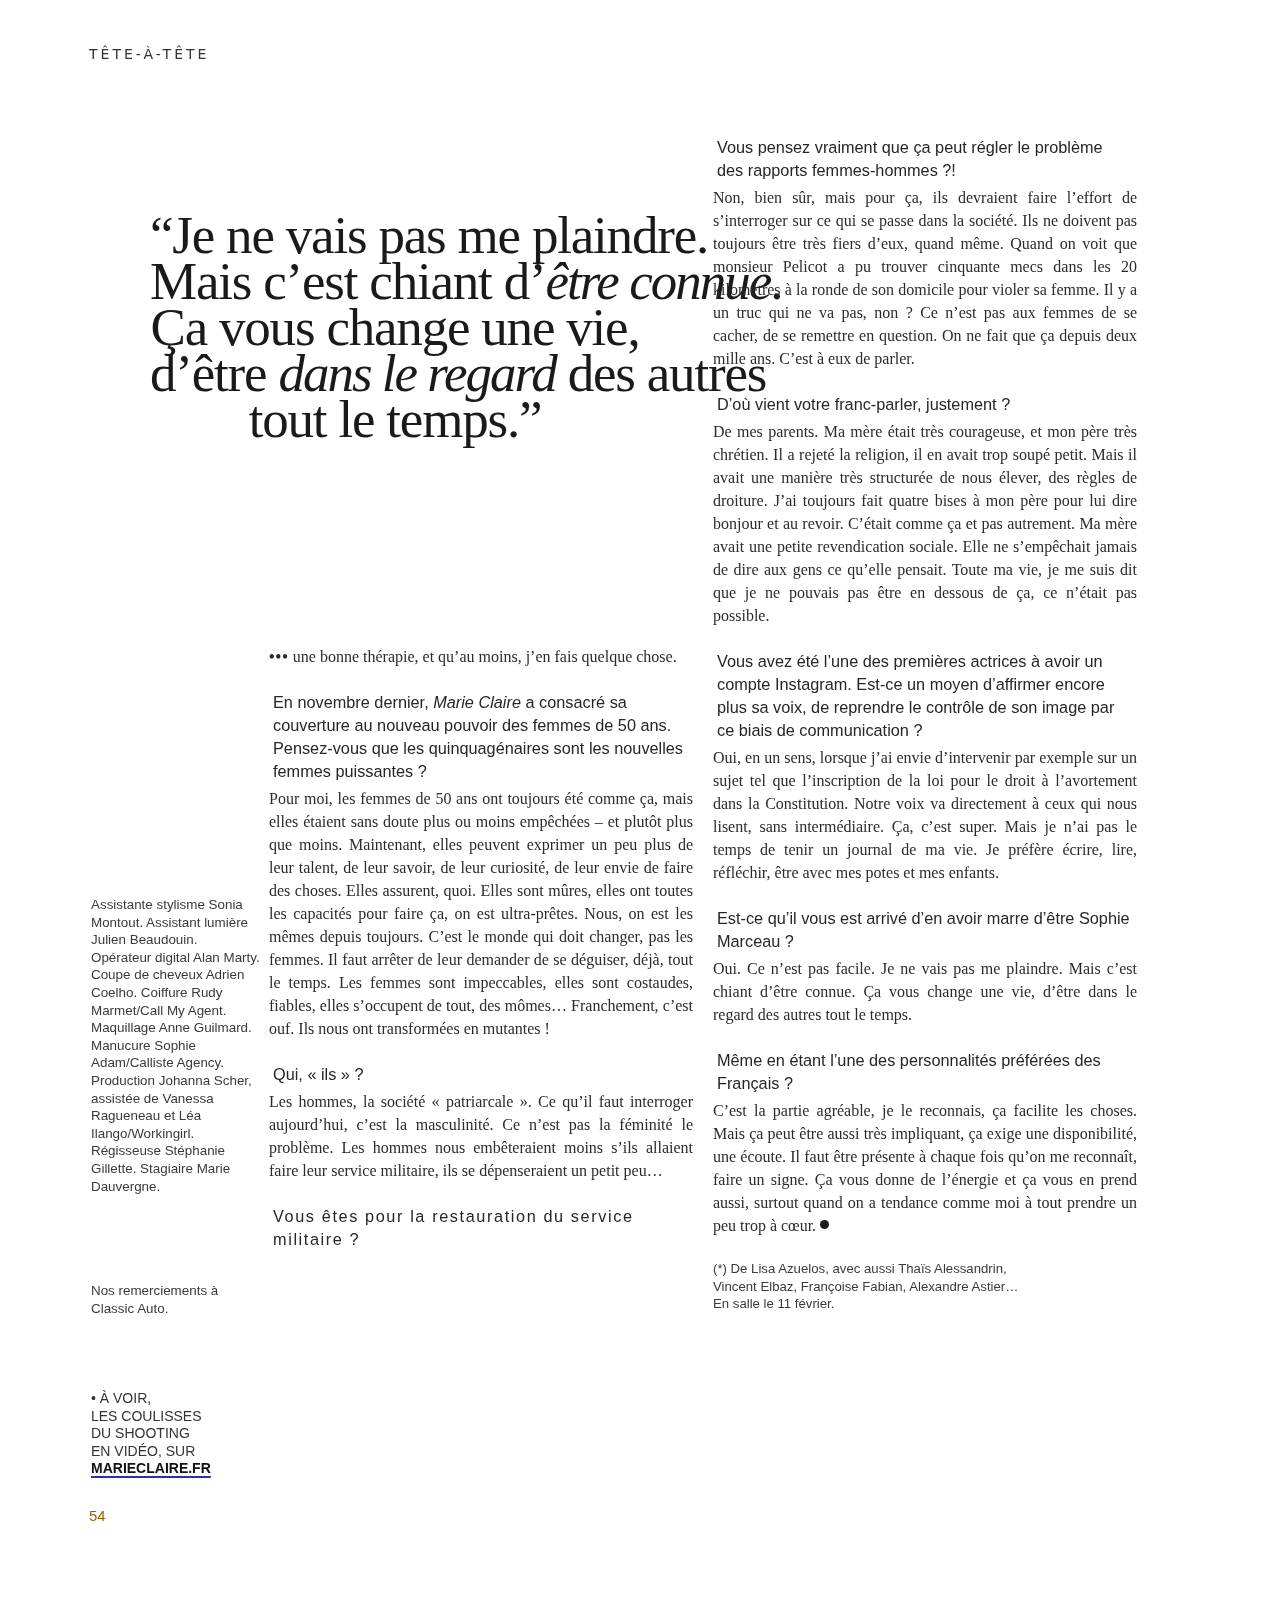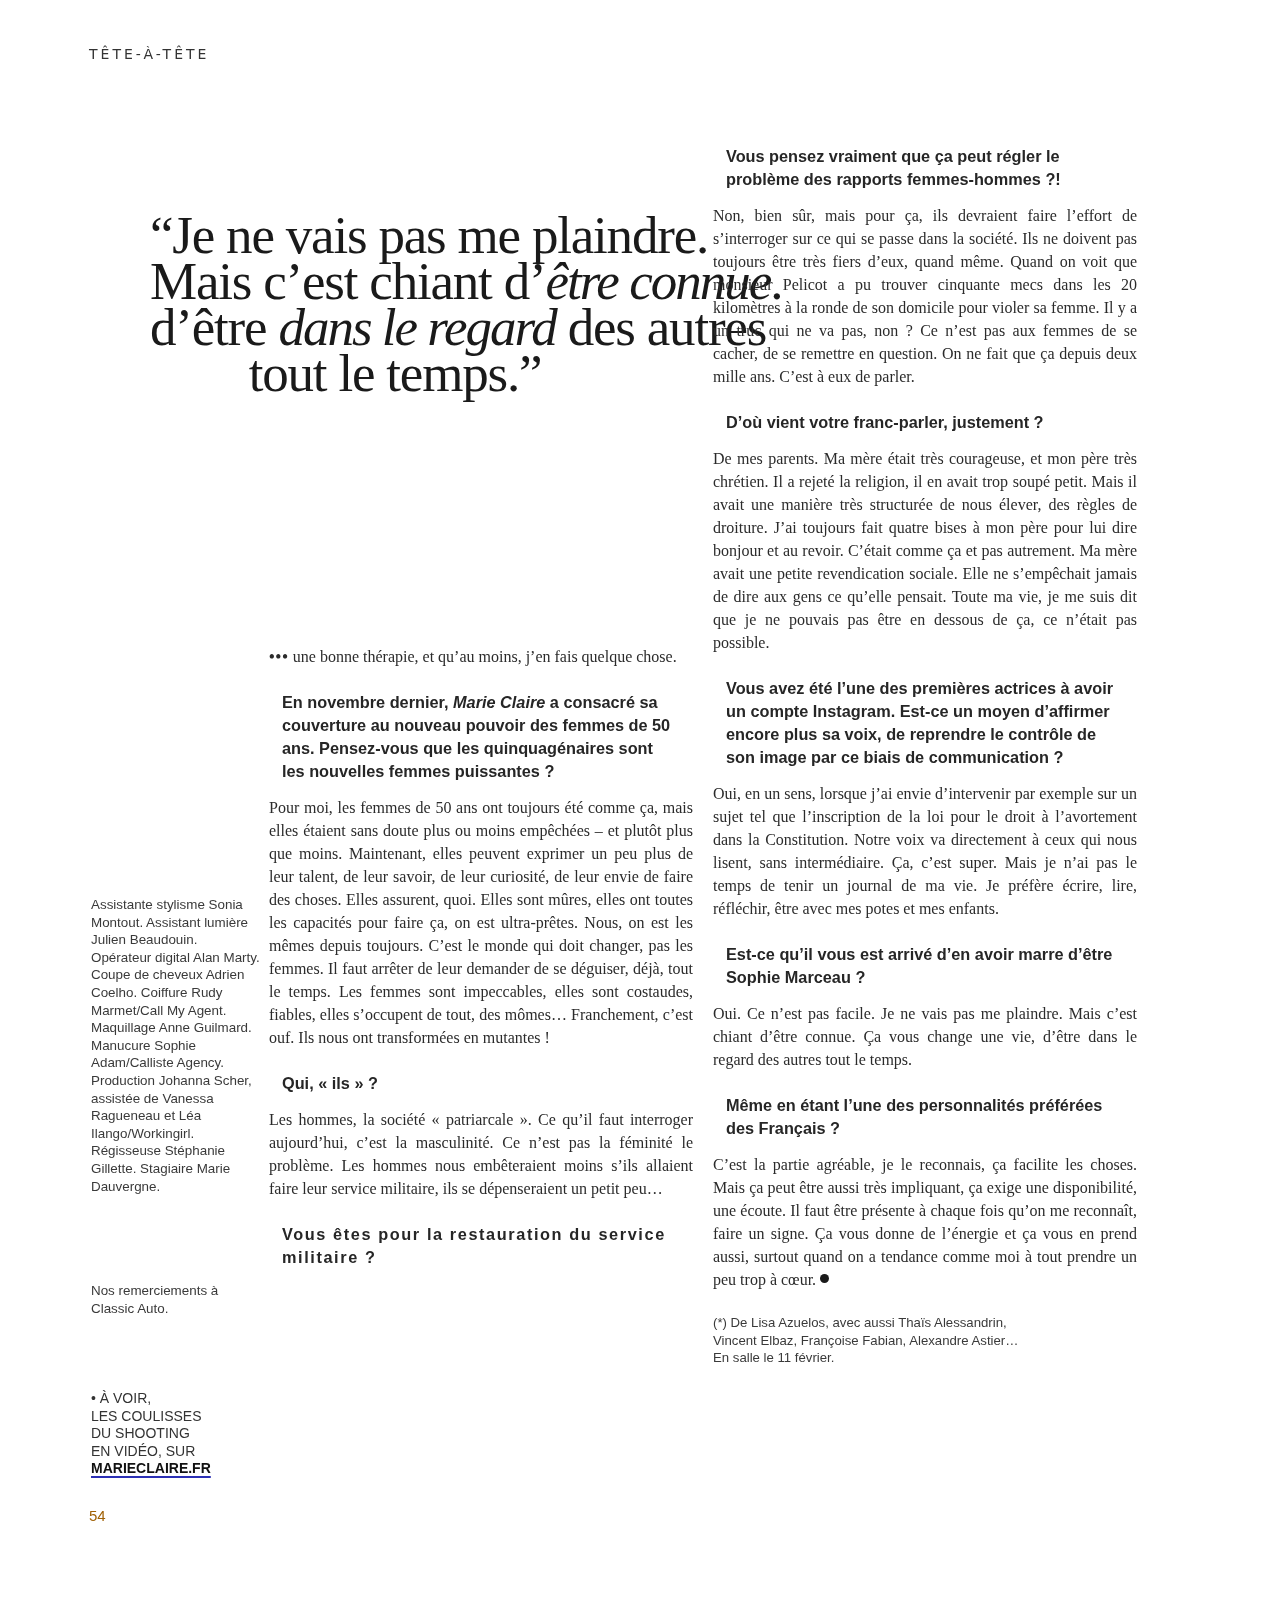--- a/index.html
+++ b/index.html
@@ -34,22 +34,22 @@
     font-family: "Liberation Sans", sans-serif; font-size: 15px; color: #a16207;
   }
 
   .col {
     position: absolute; width: 424px;
   }
   .col-mid { left: 269px; top: 645px; }
   .col-right { left: 713px; top: 132px; }
 
   .q {
-    font-family: "Liberation Sans", sans-serif; font-weight: bold; font-size: 16.3px; line-height: 23px;
-    color: #262626; margin: 13px;
+    font-family: "Liberation Sans", sans-serif; font-weight: normal; font-size: 16.3px; line-height: 23px;
+    color: #262626; margin: 4px;
   }
   .q.spaced { letter-spacing: 1.6px; }
   .q em { font-style: italic; }
   .a {
     font-family: "Liberation Serif", serif; font-size: 16px; line-height: 23px;
     color: #2b2b2b; margin: 0; text-align: justify; hyphens: manual;
   }
   .block { margin-bottom: 23px; }
   .dots { font-weight: bold; letter-spacing: 1px; }
 
@@ -60,20 +60,21 @@
   .end-mark { display: inline-block; width: 9px; height: 9px; border-radius: 50%; background: #1a1a1a; margin-left: 4px; vertical-align: 2px; }
 </style>
 </head>
 <body>
 
 <div class="kicker">TÊTE-À-TÊTE</div>
 
 <div class="pullquote">
   <span class="line">“Je ne vais pas me plaindre.</span>
   <span class="line"><span>Mais c’est chiant d’</span><em>être connue</em><span>.</span></span>
+  <span class="line">Ça vous change une vie,</span>
   <span class="line"><span>d’être </span><em>dans le regard</em><span> des autres</span></span>
   <span class="line">tout le temps.”</span>
 </div>
 
 <div class="sidebar credits">Assistante stylisme Sonia Montout. Assistant lumière Julien Beaudouin. Opérateur digital Alan Marty. Coupe de cheveux Adrien Coelho. Coiffure Rudy Marmet/Call My Agent. Maquillage Anne Guilmard. Manucure Sophie Adam/Calliste Agency. Production Johanna Scher, assistée de Vanessa Ragueneau et Léa Ilango/Workingirl. Régisseuse Stéphanie Gillette. Stagiaire Marie Dauvergne.</div>
 <div class="sidebar thanks">Nos remerciements à Classic Auto.</div>
 <div class="sidebar watch">
   <div><span>•</span> <span>À voir,</span></div>
   <div>les coulisses</div>
   <div>du shooting</div>

